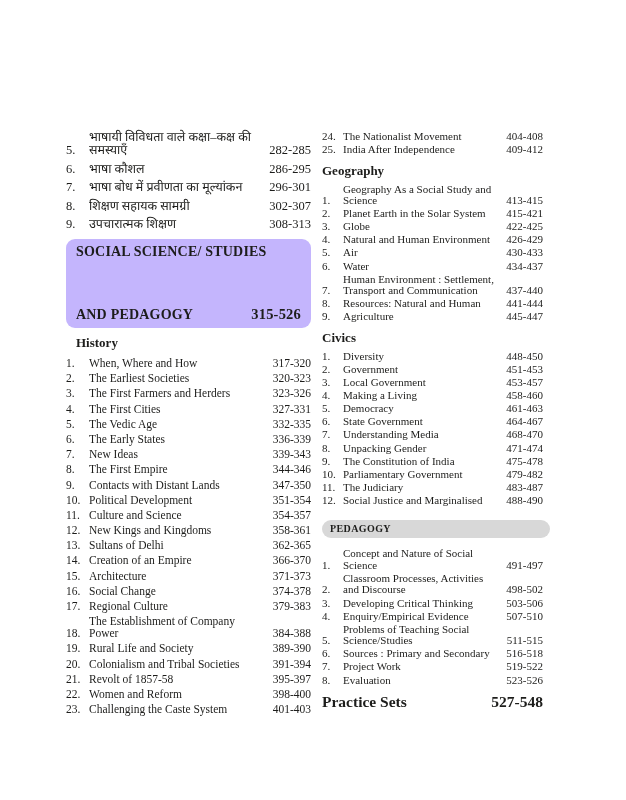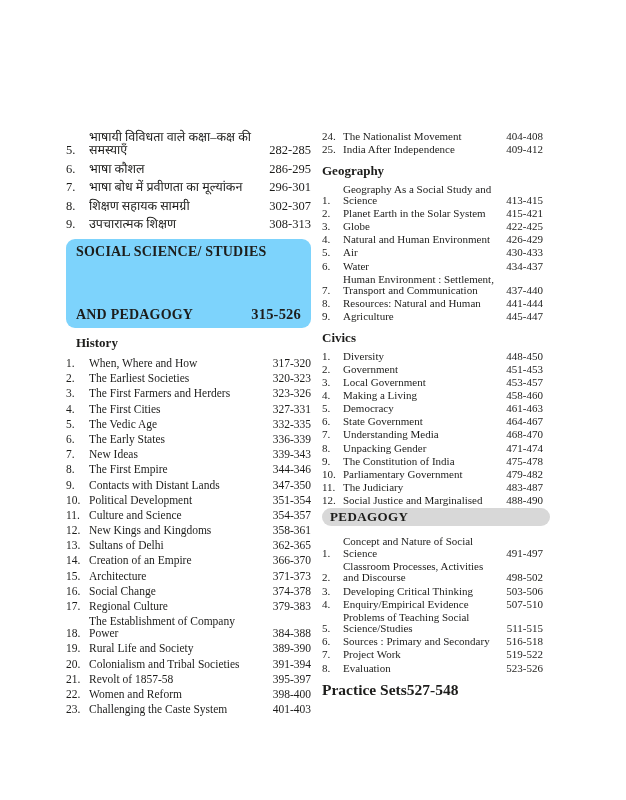--- a/index.html
+++ b/index.html
@@ -15,41 +15,41 @@
   .toc-row .num   { flex:0 0 23px; }
   .toc-row .title { flex:1 1 auto; padding-right:6px; }
   .toc-row .pages { flex:0 0 auto; white-space:nowrap; }
 
   
   .intro .toc-row { font-size:12.5px; line-height:13px; margin-bottom:5.5px;
                     font-family:"Liberation Serif","DejaVu Sans",serif; }
   .col-left .toc-list.main .toc-row { font-size:11.5px; line-height:12px; margin-bottom:3.2px; }
 
   .section-block {
-    background:#7dd3fc; border-radius:9px; padding:5px 10px 6px;
+    background:#c4b5fd; border-radius:9px; padding:5px 10px 6px;
     margin-top:8px; font-weight:bold; font-size:14px; line-height:15px; letter-spacing:0.2px;
   }
   .sb-line2 { display:flex; justify-content:space-between; align-items:flex-end; }
   .sb-pages { font-size:14.5px;margin-top:48px; }
 
   .subheading { font-weight:bold; font-size:13px; margin:7px 10px 6px; }
 
   
   .col-right .toc-row { font-size:11px; line-height:11.5px; margin-bottom:1.6px; padding-right:7px; }
   .col-right .toc-row .num { flex:0 0 21px; }
   .col-right .subheading { margin:7px 0 5px; }
 
   .pedagogy-bar {
-    background:#d8d8d8; border-radius:9px; margin-top:2px;
-    padding:2px 0 3px 8px; font-weight:bold; font-size:13px; line-height:13px; letter-spacing:0.4px;
+    background:#d8d8d8; border-radius:9px; margin-top:14px;
+    padding:2px 0 3px 8px; font-weight:bold; font-size:10px; line-height:13px; letter-spacing:0.4px;
   }
   .toc-list.pedagogy { margin-top:10px; }
 
   .practice-sets {
-    display:flex; align-items:baseline;
+    display:flex; justify-content:space-between; align-items:baseline;
     font-weight:bold; font-size:15.5px; margin-top:7px; padding-right:7px;
   }
 </style>
 </head>
 <body>
 
 <div class="page">
   <div class="columns">
 
     <div class="col-left">

